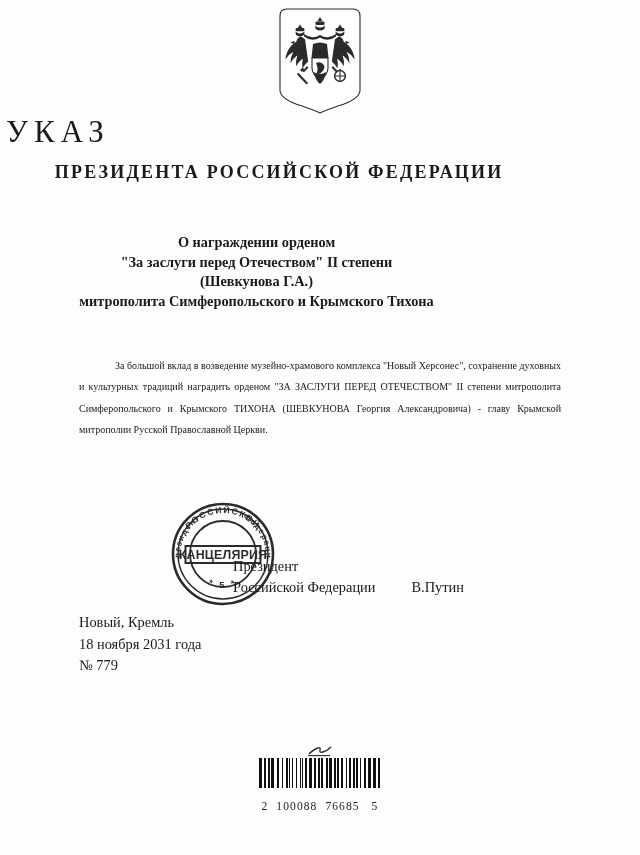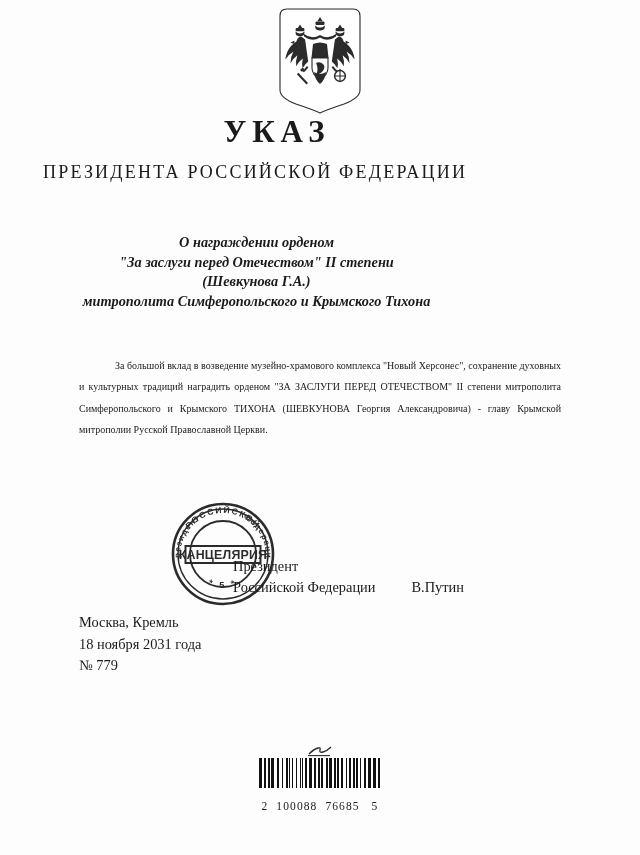--- a/index.html
+++ b/index.html
@@ -37,51 +37,51 @@
     height: 108px;
     display: block;
   }
 
   
   .title-main {
     position: absolute;
     top: 116px;
     left: 0;
     width: 548px;
-    text-align: center;
+    text-align: left;
     font-size: 31px;
-    font-weight: 700;
+    font-weight: 400;
     letter-spacing: 6px;
     text-indent: 6px;
     line-height: 1;
   }
   .title-sub {
     position: absolute;
     top: 163px;
     left: 0;
     width: 508px;
     text-align: center;
     font-size: 18px;
-    font-weight: 400;
+    font-weight: 700;
     letter-spacing: 2.2px;
     text-indent: 2.2px;
     line-height: 1.1;
+    padding-left: 24px;
   }
 
   
   .heading-block {
     position: absolute;
     top: 233px;
     left: 0;
     width: 513px;
     text-align: center;
     font-size: 14.3px;
     font-weight: 700;
     line-height: 19.6px;
-    font-style: italic;
   }
   .heading-block div { white-space: nowrap; }
 
   
   .body-text {
     position: absolute;
     top: 345px;
     left: 79px;
     width: 482px;
     font-size: 10px;
@@ -253,21 +253,21 @@
       <text x="57" y="61" text-anchor="middle" font-family="Liberation Sans, sans-serif" font-size="12.4" font-weight="700" fill="#1a1a1a" letter-spacing="0.2">КАНЦЕЛЯРИЯ</text>
     </svg>
   </div>
 
   <div class="signature">
     <div>Президент</div>
     <div class="line2"><span>Российской Федерации</span><span class="name">В.Путин</span></div>
   </div>
 
   <div class="imprint">
-    <div>Москва, Кремль</div>
+    <div>Новый, Кремль</div>
     <div>18 ноября 2031 года</div>
     <div>№ 779</div>
   </div>
 
   <div class="barcode-wrap">
     <svg class="barcode-mark" viewBox="0 0 26 13" aria-hidden="true">
       <path d="M2 10 q5 -5 9 -6 q3 -1 2 2 q-1 3 3 2 q4 -1 8 -5" fill="none" stroke="#2b2b2b" stroke-width="1.3"></path>
       <path d="M1 11.6 h22" stroke="#2b2b2b" stroke-width="1.1"></path>
     </svg>
     <div class="barcode-bars">

